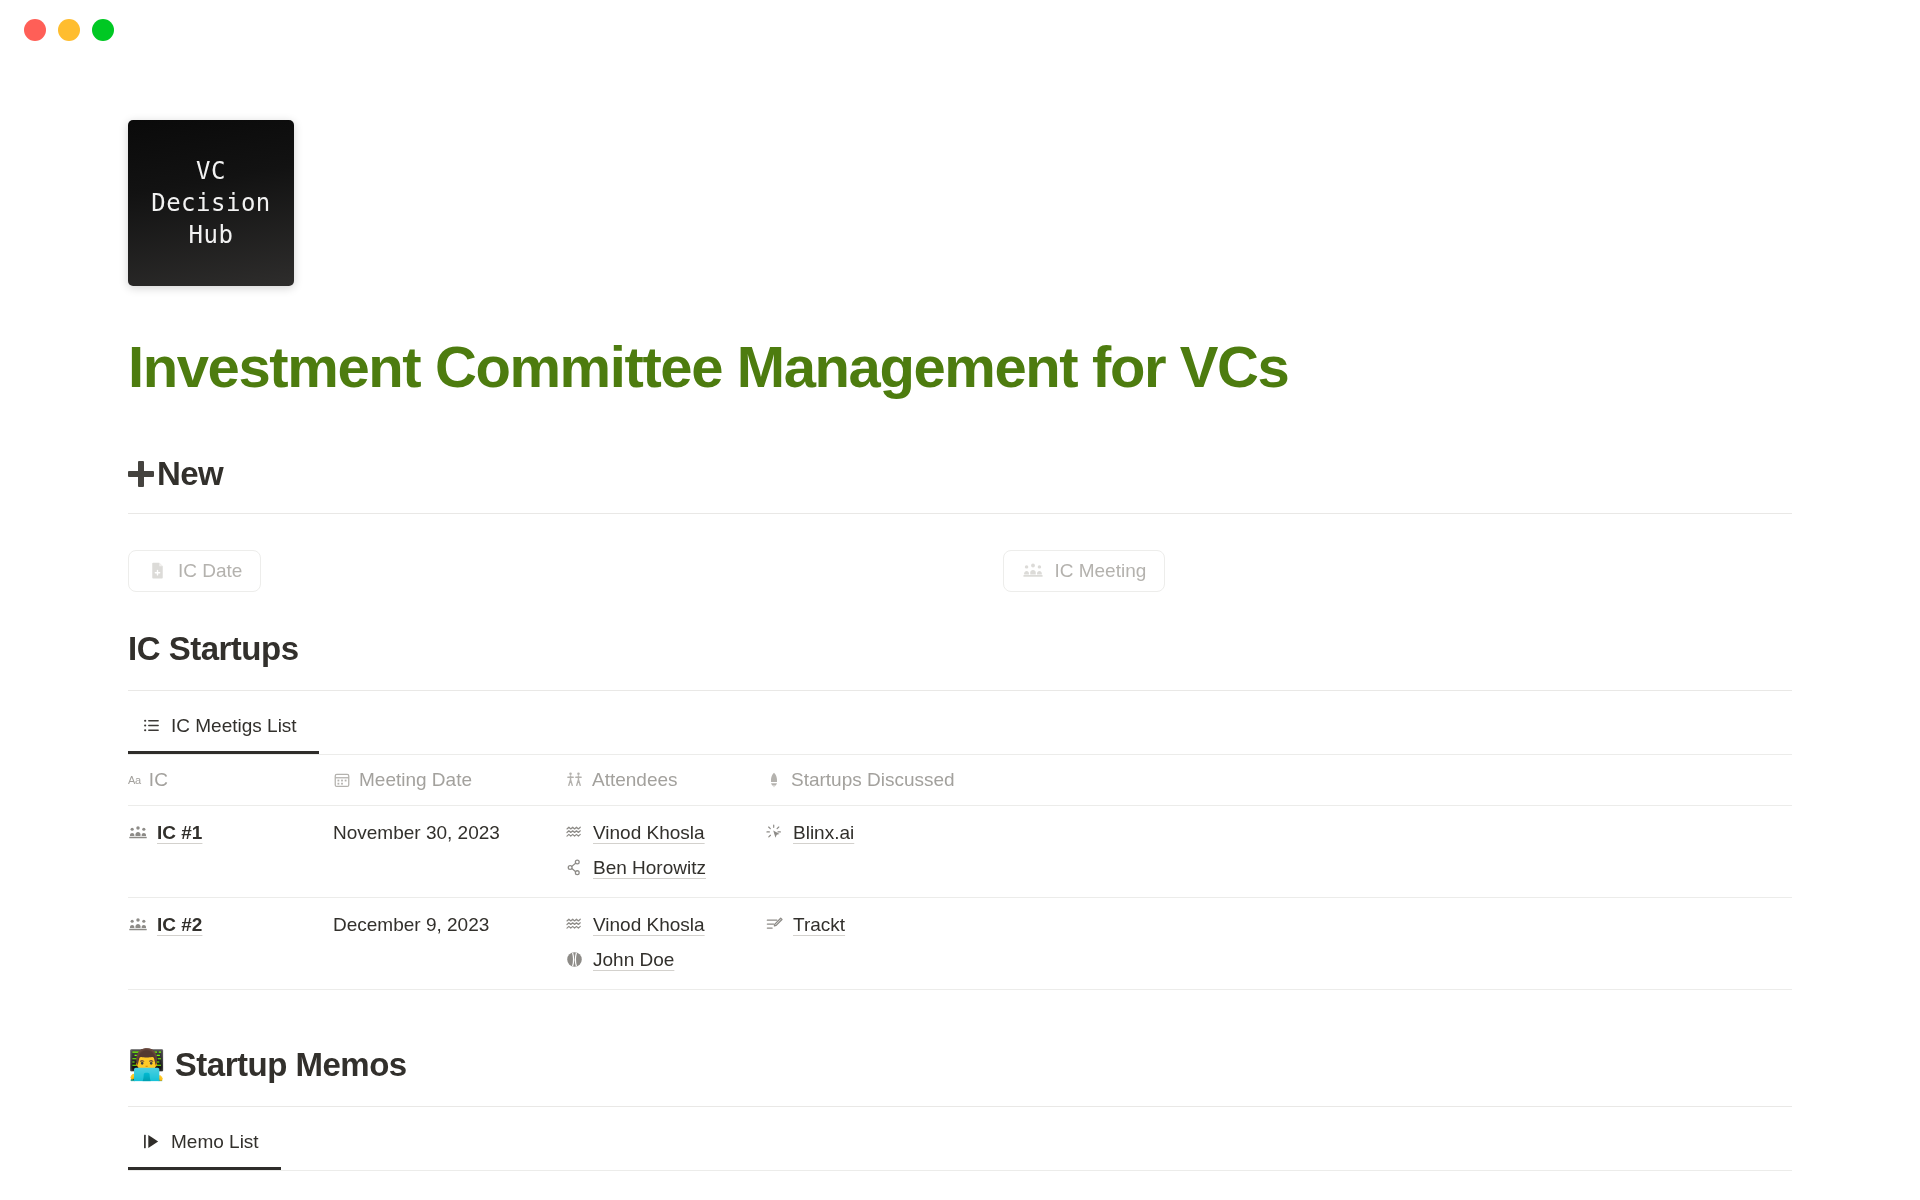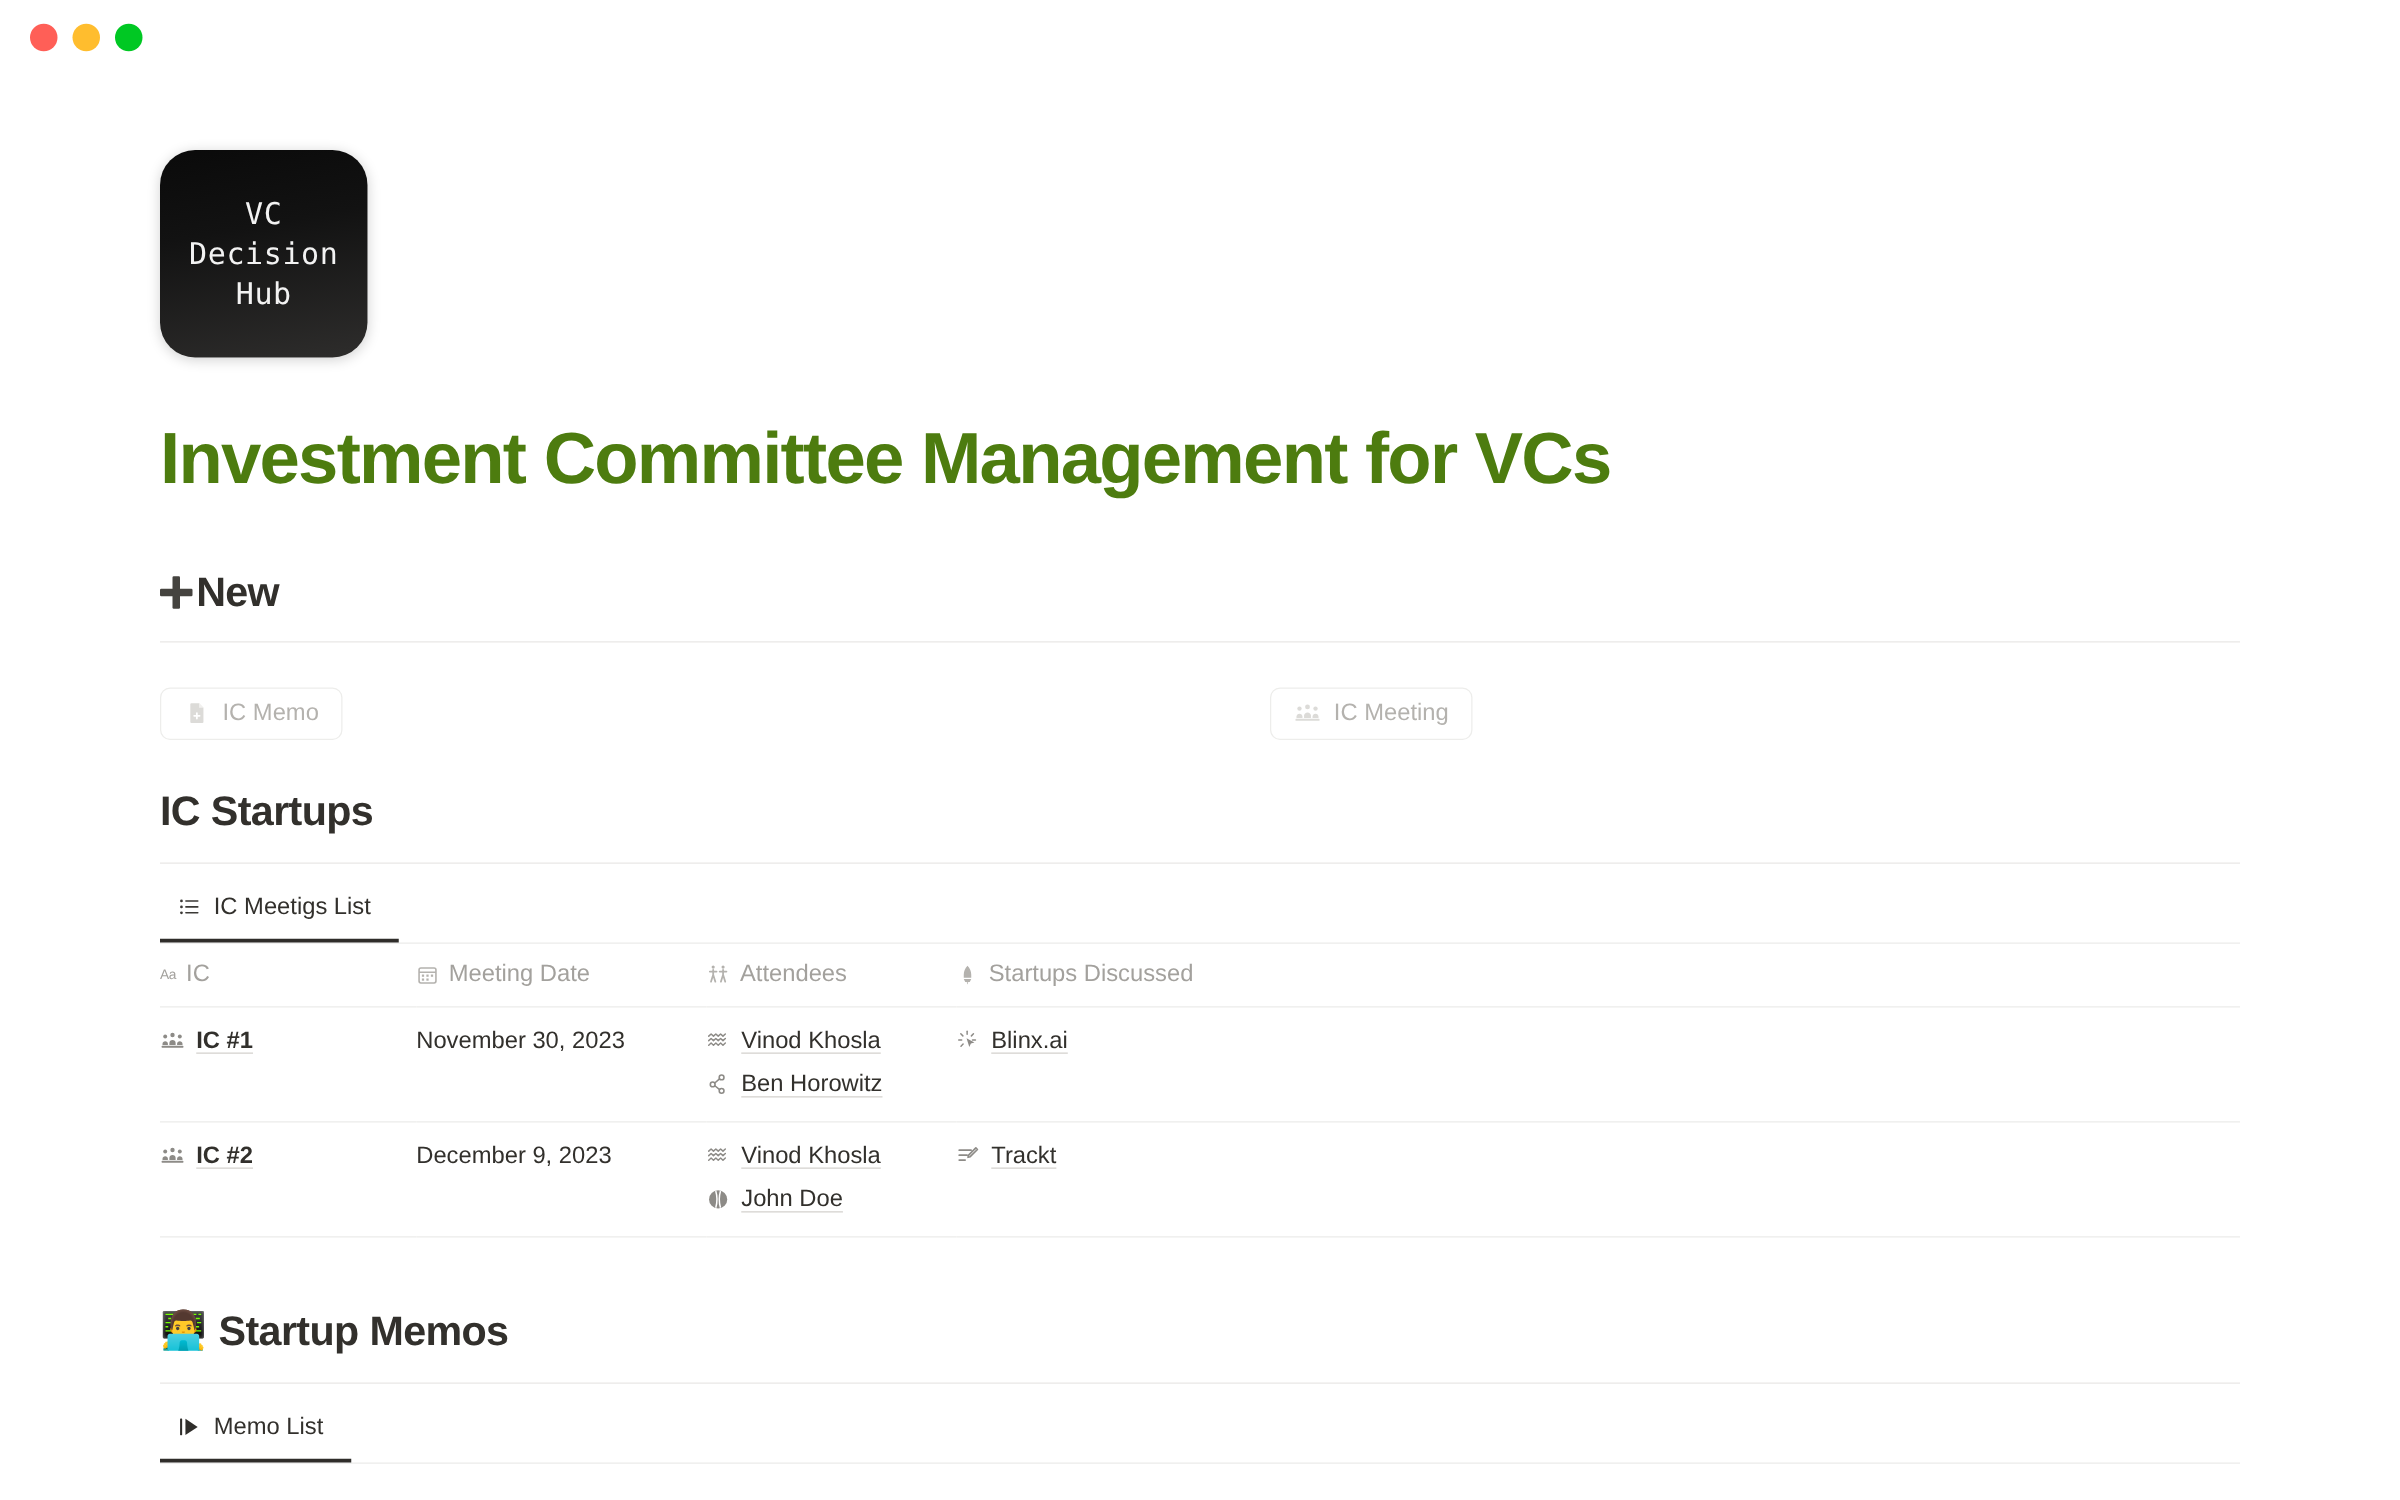--- a/index.html
+++ b/index.html
@@ -38,21 +38,21 @@
 
   
   .page {
     padding: 60px 128px 0 128px;
   }
 
   
   .app-icon {
     width: 166px;
     height: 166px;
-    border-radius: 28px;
+    border-radius: 5px;
     background: linear-gradient(170deg, #0a0a0a 0%, #121212 38%, #2e2d2c 100%);
     display: flex;
     align-items: center;
     justify-content: center;
     box-shadow: 0 2px 10px rgba(0,0,0,.18);
     margin-bottom: 50px;
   }
   .app-icon-text {
     font-family: "DejaVu Sans Mono", monospace;
     color: #f2f2f2;
@@ -259,21 +259,21 @@
   <div class="new-row">
 
     <button class="new-btn">
       <span class="ico">
         <svg width="21" height="21" viewBox="0 0 24 24" fill="none">
           <path d="M14 3H7a1 1 0 0 0-1 1v16a1 1 0 0 0 1 1h10a1 1 0 0 0 1-1V7l-4-4z" fill="#dcdbd8"></path>
           <path d="M14 3v4h4" fill="#f2f1ef"></path>
           <path d="M12 12v5M9.5 14.5h5" stroke="#ffffff" stroke-width="1.6" stroke-linecap="round"></path>
         </svg>
       </span>
-      <span class="lbl">IC Memo</span>
+      <span class="lbl">IC Date</span>
     </button>
 
     <button class="new-btn btn-meeting">
       <span class="ico">
         <svg width="22" height="22" viewBox="0 0 24 24" fill="none">
           <circle cx="5" cy="7.5" r="1.9" fill="#dcdbd8"></circle>
           <circle cx="12" cy="6" r="2.1" fill="#dcdbd8"></circle>
           <circle cx="19" cy="7.5" r="1.9" fill="#dcdbd8"></circle>
           <path d="M2.4 14.5c0-1.5 1.2-2.6 2.6-2.6s2.6 1.1 2.6 2.6v1.2H2.4v-1.2z" fill="#dcdbd8"></path>
           <path d="M9 13.6c0-1.6 1.35-2.8 3-2.8s3 1.2 3 2.8v2.1H9v-2.1z" fill="#dcdbd8"></path>

